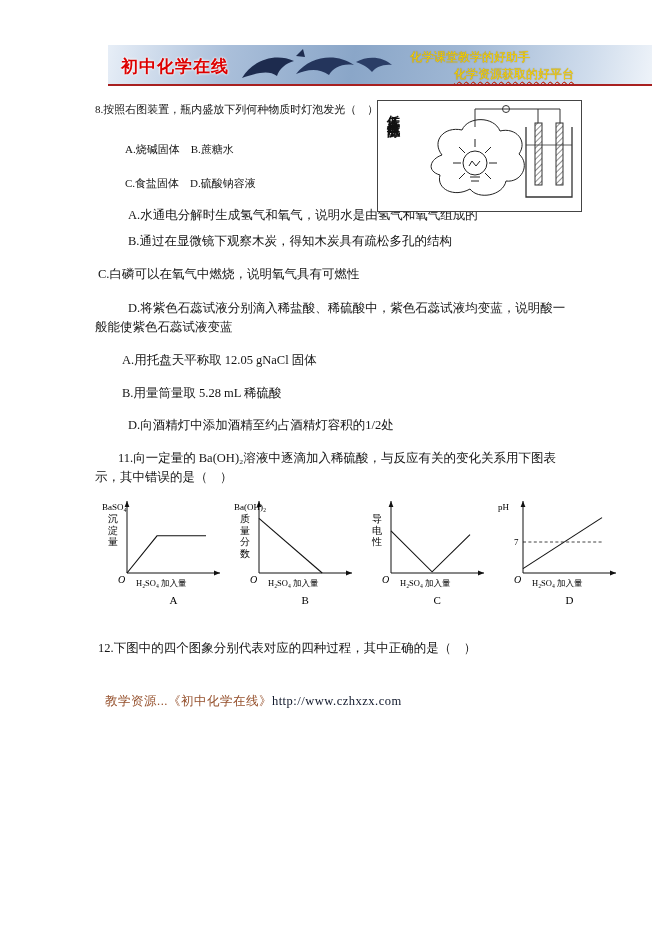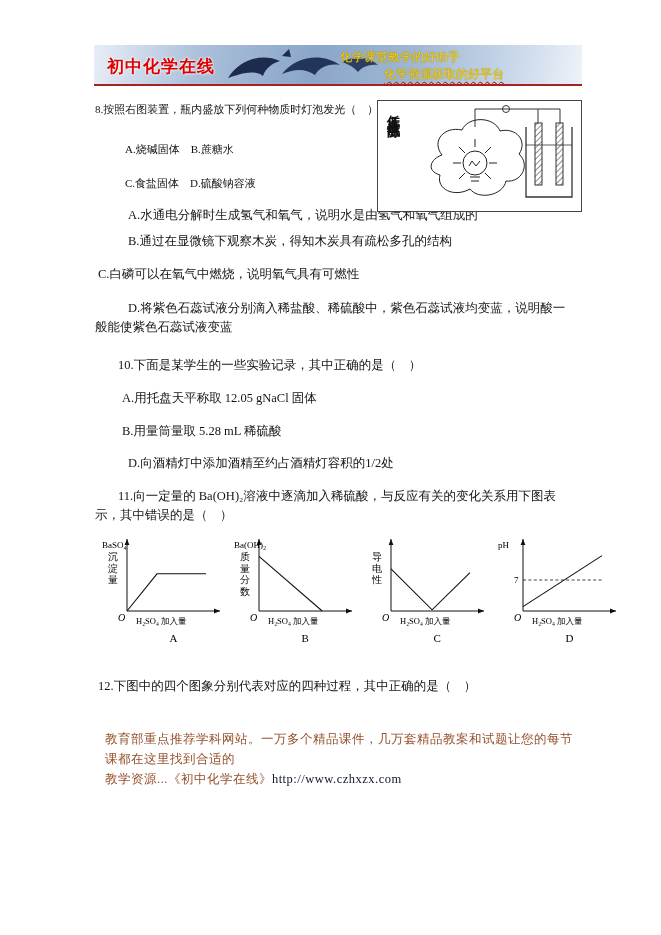--- a/index.html
+++ b/index.html
@@ -1,20 +1,20 @@
 <!DOCTYPE html>
 <html><head>
 <meta charset="utf-8">
 <style>
   *{box-sizing:border-box;margin:0;padding:0}
   html,body{width:661px;height:935px}
   body{background:#ffffff;font-family:"Liberation Serif","DejaVu Serif",serif;color:#141414;position:relative;overflow:hidden}
 
   
-  .banner{position:absolute;left:94px;top:45px;width:488px;height:41px;
+  .banner{position:absolute;left:108px;top:45px;width:544px;height:41px;
     background:linear-gradient(100deg,#e7eef7 0%,#aabfda 22%,#8aa6c8 45%,#9fb7d4 65%,#cfdcec 88%,#eef3f9 100%);
     border-bottom:2px solid #a82020;overflow:hidden}
   .site-name{position:absolute;left:13px;top:10px;font-size:17px;font-weight:bold;color:#dd0000;
     text-shadow:0 0 2px #ffffff,0 0 3px #ffffff;letter-spacing:1px;white-space:nowrap}
   .dolphins{position:absolute;left:126px;top:2px}
   .tagline{position:absolute;font-size:12px;font-weight:normal;color:#ffd800;white-space:nowrap;
     text-shadow:0 0 1px #7a5c00}
   .t1{right:122px;top:4px}
   .t2{right:78px;top:21px;text-decoration:underline wavy #d42222 1px;text-underline-offset:3px}
 
@@ -116,21 +116,20 @@
 
     <p class="stem q8t" id="q8s">8.按照右图装置，瓶内盛放下列何种物质时灯泡发光（　）</p>
     <p class="opt q8t q8o1">A.烧碱固体　B.蔗糖水</p>
     <p class="opt q8t q8o2">C.食盐固体　D.硫酸钠容液</p>
 
     <p class="opt q9a">A.水通电分解时生成氢气和氧气，说明水是由氢气和氧气组成的</p>
     <p class="opt q9b">B.通过在显微镜下观察木炭，得知木炭具有疏松多孔的结构</p>
     <p class="opt q9c">C.白磷可以在氧气中燃烧，说明氧气具有可燃性</p>
     <p class="opt q9d">D.将紫色石蕊试液分别滴入稀盐酸、稀硫酸中，紫色石蕊试液均变蓝，说明酸一般能使紫色石蕊试液变蓝</p>
 
-    <p class="stem" id="q10s">10.下面是某学生的一些实验记录，其中正确的是（　）</p>
     <p class="opt q10a">A.用托盘天平称取 12.05 gNaCl 固体</p>
     <p class="opt q10b">B.用量筒量取 5.28 mL 稀硫酸</p>
     <p class="opt q10d">D.向酒精灯中添加酒精至约占酒精灯容积的1/2处</p>
 
     <p class="stem" id="q11s">11.向一定量的 Ba(OH)₂溶液中逐滴加入稀硫酸，与反应有关的变化关系用下图表示，其中错误的是（　）</p>
 
     <div class="charts">
       <div class="chart"><svg width="126" height="112">
             <line x1="28" y1="78" x2="121" y2="78" stroke="#111" stroke-width="1"></line>
             <path d="M 121 78 l -6 -2.4 l 0 4.8 Z" fill="#111"></path>
@@ -184,18 +183,17 @@
             <text x="19" y="50" font-size="9">7</text>
             <line x1="28" y1="47" x2="109" y2="47" stroke="#111" stroke-width="0.8" stroke-dasharray="3,2.4"></line>
             <polyline fill="none" stroke="#111" stroke-width="1.1" points="28.0,73.6 107.0,22.6"></polyline>
             <text x="70.5" y="109" font-size="11">D</text>
           </svg></div>
     </div>
 
     <p class="stem" id="q12s">12.下图中的四个图象分别代表对应的四种过程，其中正确的是（　）</p>
 
     <div class="footer">
-      <div class="f1">教育部重点推荐学科网站。一万多个精品课件，几万套精品教案和试题让您的每节课都在这里找到合适的</div>
       <div class="f2"><span>教学资源...《初中化学在线》</span><span class="furl">http://www.czhxzx.com</span></div>
     </div>
 
   </div>
 </div>
 
 </body></html>

